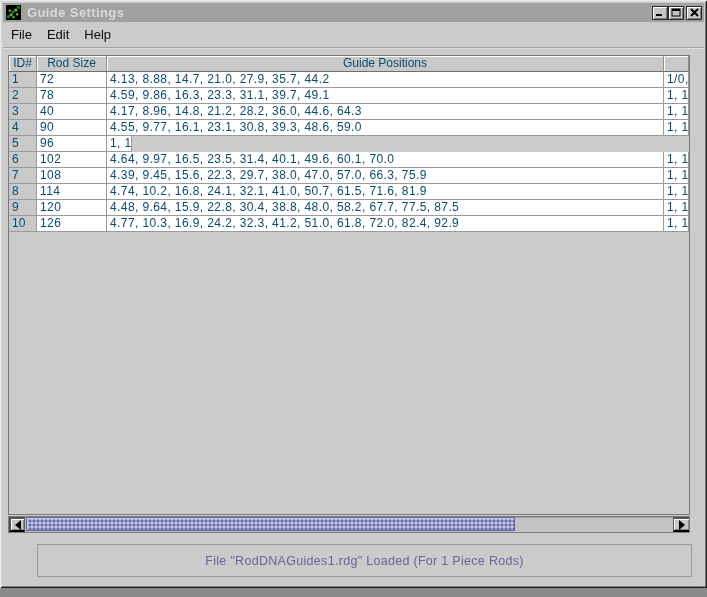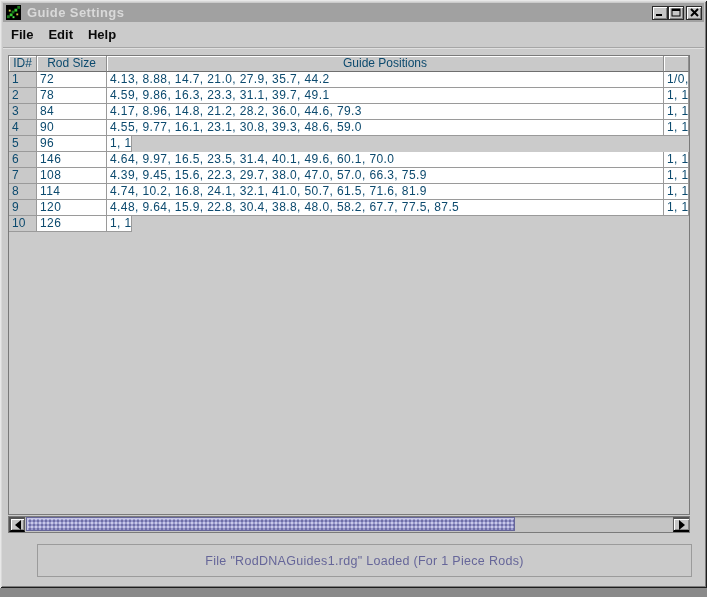--- a/index.html
+++ b/index.html
@@ -30,21 +30,21 @@
   .win-btn.close{margin-left:2px;}
   
   .menubar{
     position:absolute;left:3px;top:22px;right:3px;height:25px;
     display:flex;align-items:center;
     border-bottom:1px solid #a6a6a6;
     box-shadow: 0 1px 0 #e0e0e0;
     background:var(--window-bg,#cbcbcb);
   }
   .menu-item{
-    font-weight:bold;font-size:13px;color:#0a0a0a;padding:3px 7px;margin-left:1px;
+    font-weight:normal;font-size:13px;color:#0a0a0a;padding:3px 7px;margin-left:1px;
     white-space:nowrap;cursor:default;
   }
   
   .viewport{
     position:absolute;left:8px;top:55px;width:682px;height:460px;
     border:1px solid #7a7a7a;box-sizing:border-box;background:var(--window-bg,#cbcbcb);
     overflow:hidden;
   }
   .gtable{position:absolute;left:0;top:0;width:680px;font-size:12px;color:#0c4a6e;}
   .thead{display:flex;height:16px;}
@@ -160,38 +160,38 @@
             <div class="cell w-extra">1/0,</div>
           </div>
           <div class="trow">
             <div class="cell w-id">2</div>
             <div class="cell w-rod">78</div>
             <div class="cell w-guide">4.59, 9.86, 16.3, 23.3, 31.1, 39.7, 49.1</div>
             <div class="cell w-extra">1, 1</div>
           </div>
           <div class="trow">
             <div class="cell w-id">3</div>
-            <div class="cell w-rod">84</div>
-            <div class="cell w-guide">4.17, 8.96, 14.8, 21.2, 28.2, 36.0, 44.6, 79.3</div>
+            <div class="cell w-rod">40</div>
+            <div class="cell w-guide">4.17, 8.96, 14.8, 21.2, 28.2, 36.0, 44.6, 64.3</div>
             <div class="cell w-extra">1, 1</div>
           </div>
           <div class="trow">
             <div class="cell w-id">4</div>
             <div class="cell w-rod">90</div>
             <div class="cell w-guide">4.55, 9.77, 16.1, 23.1, 30.8, 39.3, 48.6, 59.0</div>
             <div class="cell w-extra">1, 1</div>
           </div>
           <div class="trow">
             <div class="cell w-id">5</div>
             <div class="cell w-rod">96</div>
             <div class="cell w-extra">1, 1</div>
           </div>
           <div class="trow">
             <div class="cell w-id">6</div>
-            <div class="cell w-rod">146</div>
+            <div class="cell w-rod">102</div>
             <div class="cell w-guide">4.64, 9.97, 16.5, 23.5, 31.4, 40.1, 49.6, 60.1, 70.0</div>
             <div class="cell w-extra">1, 1</div>
           </div>
           <div class="trow">
             <div class="cell w-id">7</div>
             <div class="cell w-rod">108</div>
             <div class="cell w-guide">4.39, 9.45, 15.6, 22.3, 29.7, 38.0, 47.0, 57.0, 66.3, 75.9</div>
             <div class="cell w-extra">1, 1</div>
           </div>
           <div class="trow">
@@ -202,20 +202,21 @@
           </div>
           <div class="trow">
             <div class="cell w-id">9</div>
             <div class="cell w-rod">120</div>
             <div class="cell w-guide">4.48, 9.64, 15.9, 22.8, 30.4, 38.8, 48.0, 58.2, 67.7, 77.5, 87.5</div>
             <div class="cell w-extra">1, 1</div>
           </div>
           <div class="trow">
             <div class="cell w-id">10</div>
             <div class="cell w-rod">126</div>
+            <div class="cell w-guide">4.77, 10.3, 16.9, 24.2, 32.3, 41.2, 51.0, 61.8, 72.0, 82.4, 92.9</div>
             <div class="cell w-extra">1, 1</div>
           </div>
         </div>
     </div>
   </div>
 
   <div class="hscroll">
     <button class="sb-btn">
       <span class="arr arr-left"></span>
     </button>

